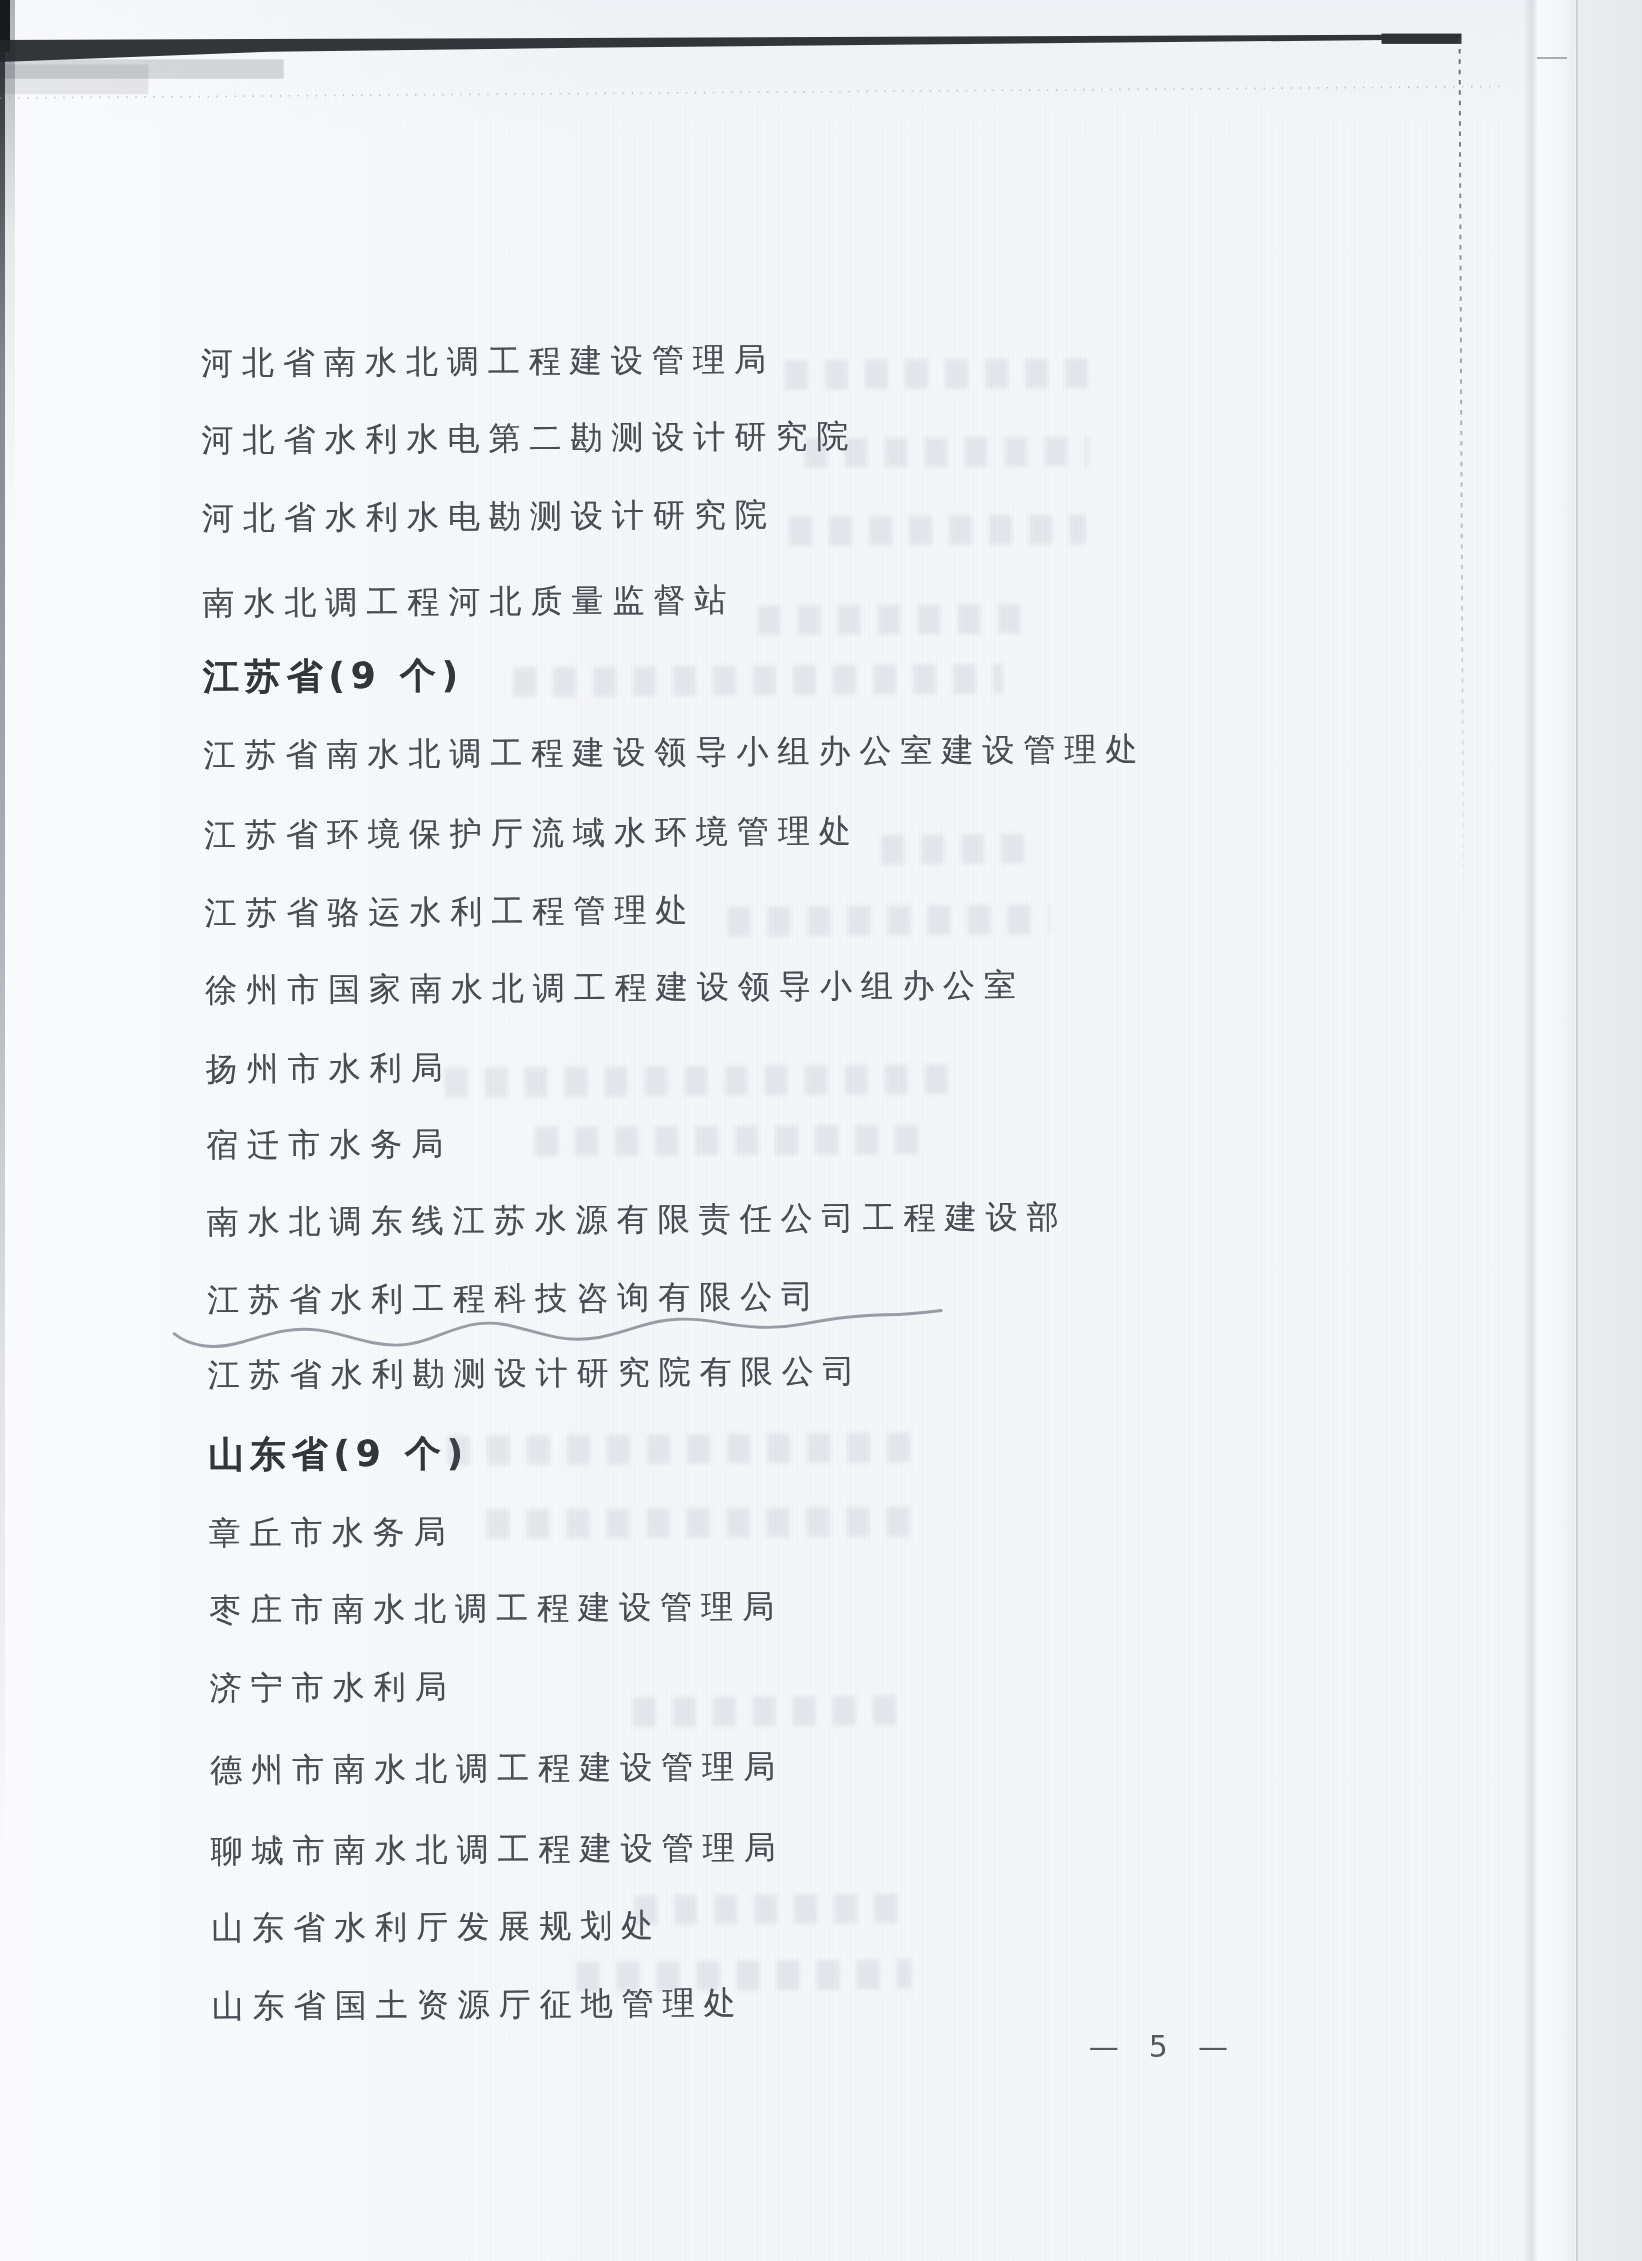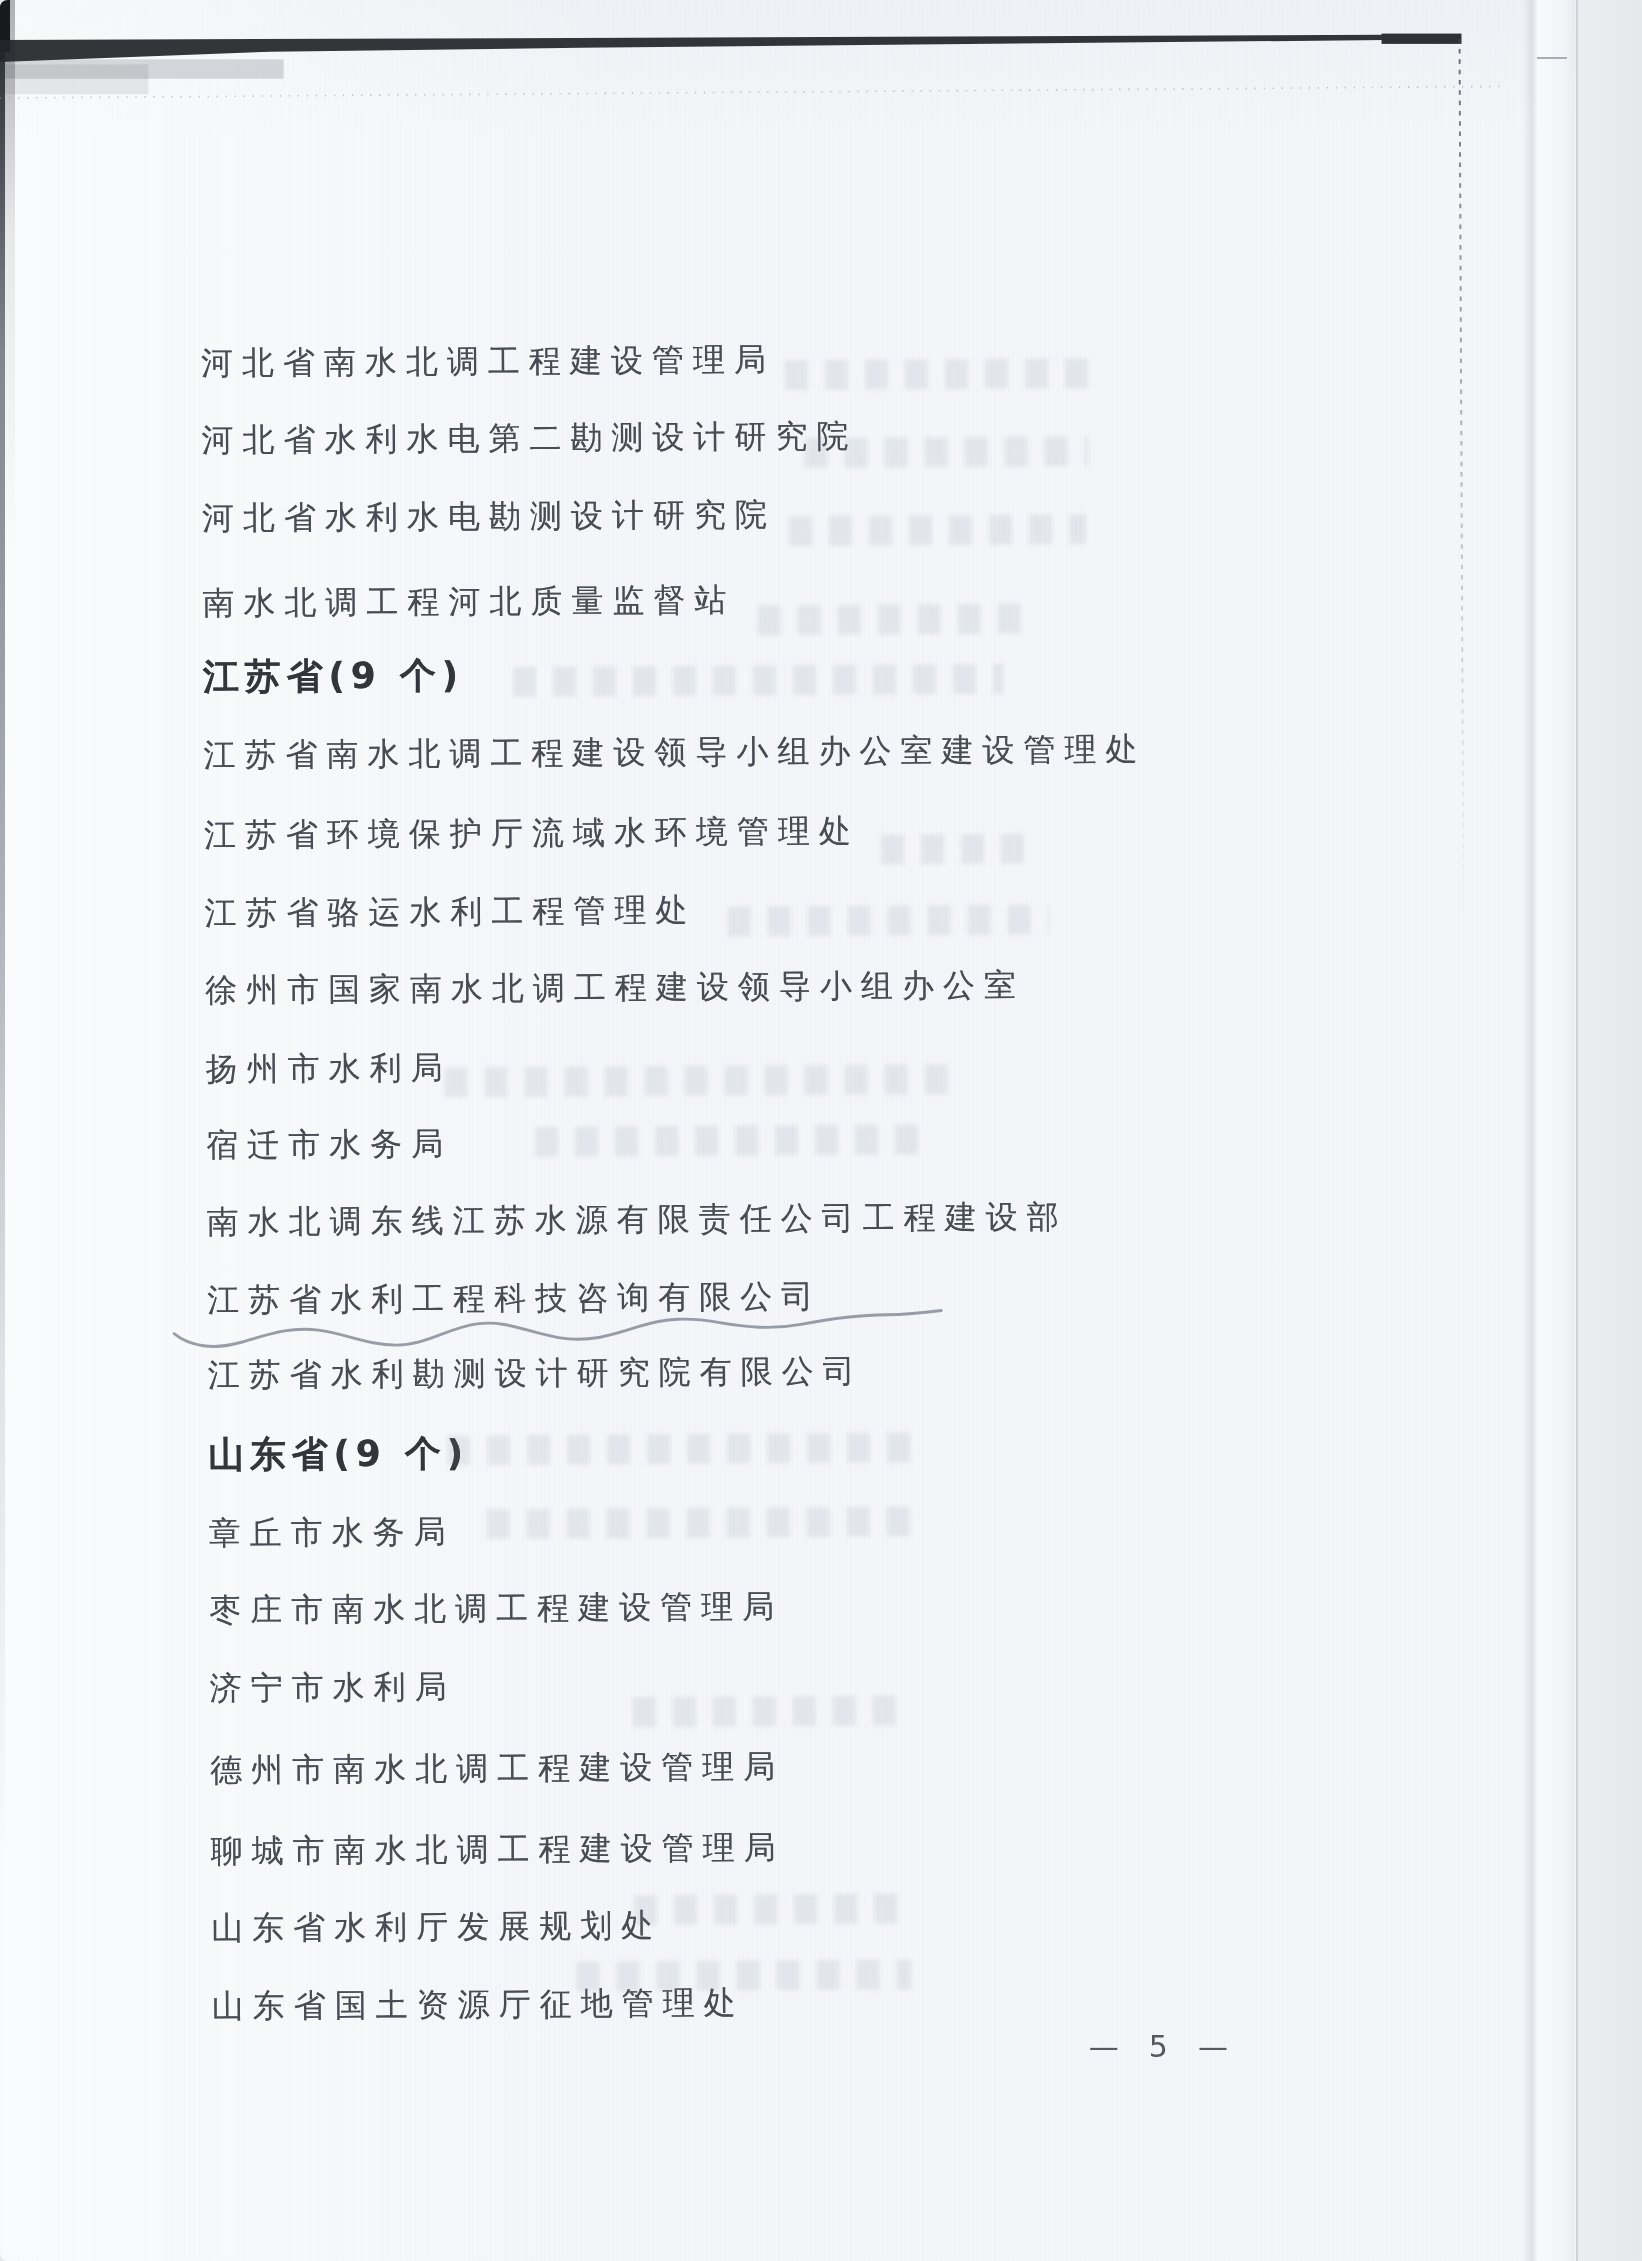--- a/index.html
+++ b/index.html
@@ -4,21 +4,20 @@
 <style>
   html,body{margin:0;padding:0;background:#e7e9ed;}
   .scan{
     position:relative;width:1642px;height:2261px;overflow:hidden;
     background-color:#f4f6f9;
     background-image:
       linear-gradient(90deg, rgba(255,255,255,.55) 0%, rgba(244,246,249,0) 38%),
       linear-gradient(180deg, rgba(232,236,241,.5) 0%, rgba(244,246,249,0) 6%),
       repeating-linear-gradient(90deg, rgba(90,100,120,.015) 0 1.9px, rgba(255,255,255,.02) 1.9px 4.5px);
     font-family:"DejaVu Sans","Liberation Sans",sans-serif;
-    border-radius:8px;
   }
   
   .content{position:absolute;left:0;top:0;width:1642px;height:2261px;
     transform:rotate(-0.38deg);transform-origin:50% 50%;}
   .line{
     position:absolute;left:206px;height:39px;line-height:39px;
     font-size:32px;letter-spacing:9px;color:#484c53;white-space:nowrap;
     text-shadow:0 0 0.6px rgba(72,76,83,.55);
   }
   .header{font-weight:bold;font-size:36px;letter-spacing:5.8px;color:#32353a;

